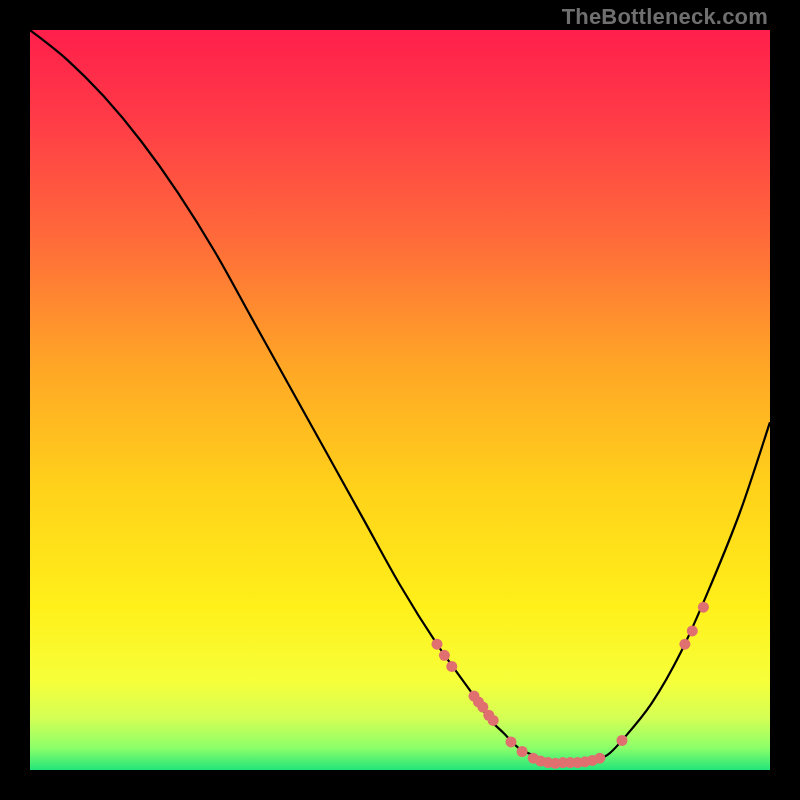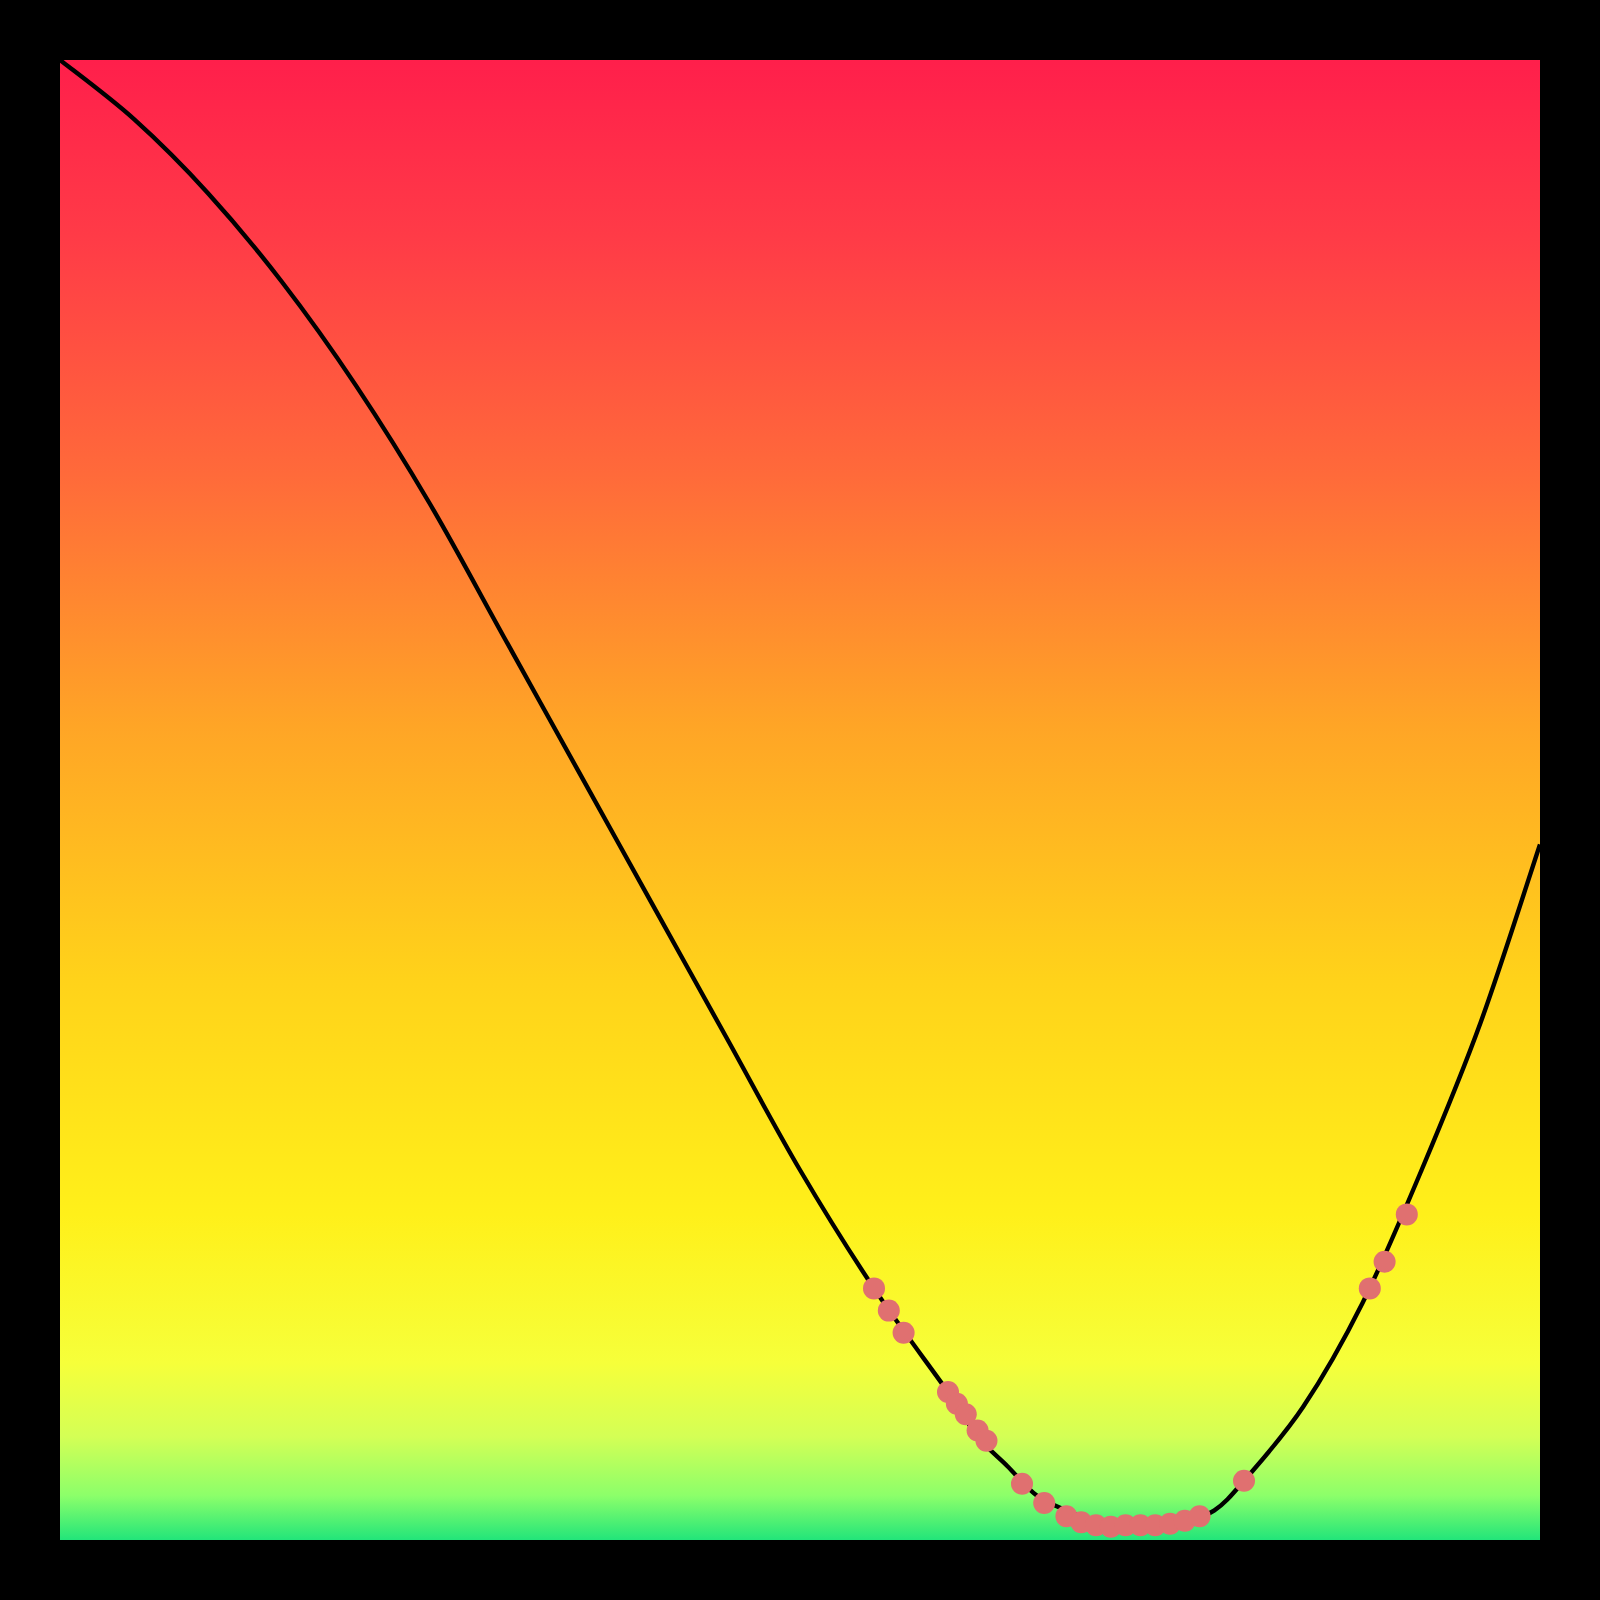--- a/index.html
+++ b/index.html
@@ -50,20 +50,21 @@
     font-weight: 600;
     letter-spacing: 0.2px;
     user-select: none;
   }
 </style>
 </head>
 <body>
 
 <div class="frame">
 
+  <div class="watermark">TheBottleneck.com</div>
 
   <div class="plot-area">
     <svg class="gradient" viewBox="0 0 740 740" preserveAspectRatio="none">
       <defs>
         <linearGradient id="bg-grad" x1="0" y1="0" x2="0" y2="1">
             <stop offset="0%" stop-color="#ff1f4b"></stop>
             <stop offset="12%" stop-color="#ff3b47"></stop>
             <stop offset="28.000000000000004%" stop-color="#ff6a3a"></stop>
             <stop offset="45%" stop-color="#ffa526"></stop>
             <stop offset="62%" stop-color="#ffd21a"></stop>

